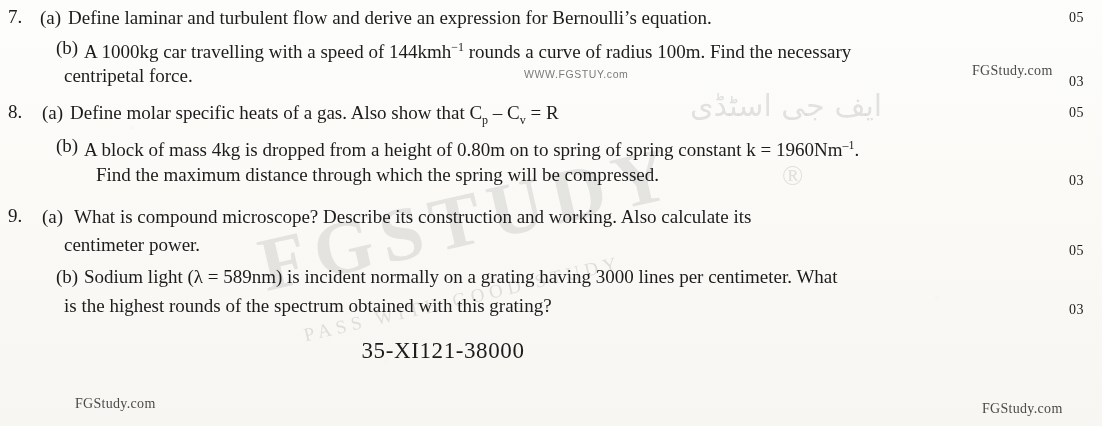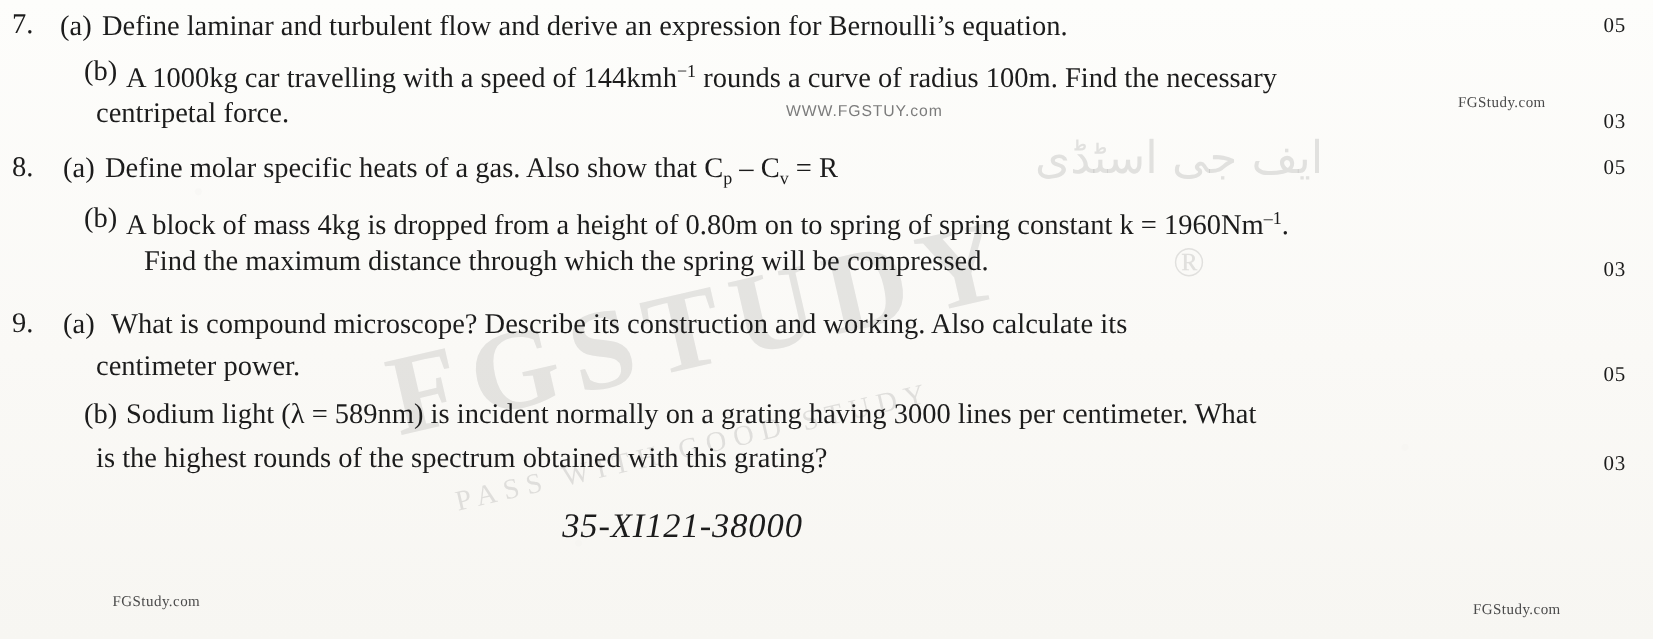--- a/index.html
+++ b/index.html
@@ -67,31 +67,30 @@
   .sub {
     font-size: 12px;
     vertical-align: sub;
   }
   .sup {
     font-size: 12px;
     vertical-align: super;
   }
   .code {
     position: absolute;
-    left: 12px;
+    left: 0;
     width: 886px;
     text-align: center;
     font-size: 23px;
     letter-spacing: .6px;
-    font-style: italic;
   }
   .wm-corner {
     position: absolute;
     font-family: "Liberation Serif", serif;
-    font-size: 10px;
+    font-size: 14px;
     color: #4a4a4a;
     letter-spacing: .3px;
   }
   .wm-small {
     position: absolute;
     font-family: "Liberation Sans", sans-serif;
     font-size: 10.5px;
     color: #7b7b7b;
     letter-spacing: .6px;
   }

